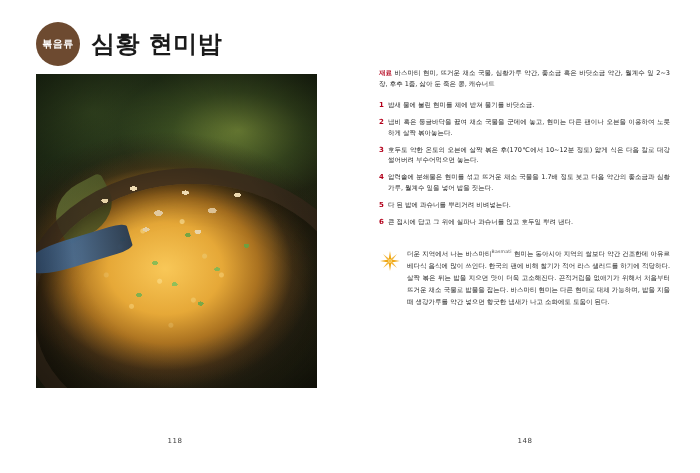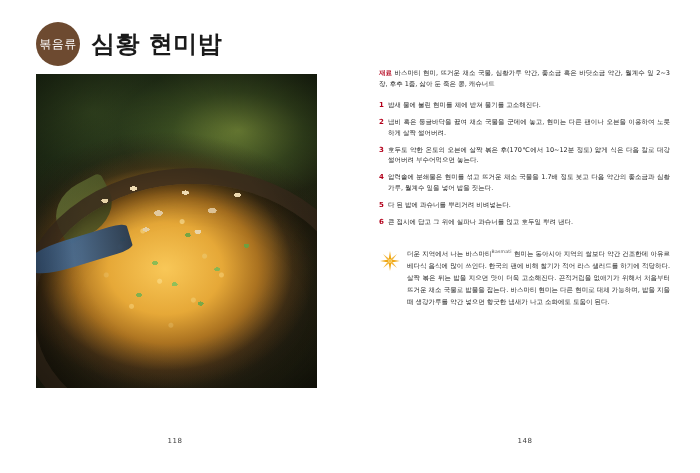--- a/index.html
+++ b/index.html
@@ -39,24 +39,24 @@
   }
   .badge {
     width: 44px;
     height: 44px;
     border-radius: 50%;
     background: #6d4a30;
     color: #ffffff;
     display: flex;
     align-items: center;
     justify-content: center;
-    font-size: 12px;
+    font-size: 10px;
     letter-spacing: 0.5px;
     font-family: "DejaVu Sans", sans-serif;
-    font-weight: normal;
+    font-weight: bold;
   }
   .recipe-title {
     font-size: 24px;
     font-weight: bold;
     color: #1a1a1a;
     letter-spacing: 0.5px;
     font-family: "DejaVu Sans", sans-serif;
     white-space: nowrap;
   }
   .photo-frame {
@@ -274,25 +274,25 @@
   <div class="page">
 
     <div class="ingredients">
       <span class="lbl">재료</span>
       <span>바스마티 현미, 뜨거운 채소 국물, 심황가루 약간, 좋소금 혹은 바닷소금 약간, 월계수 잎 2~3장, 후추 1줌, 삶아 둔 죽은 콩, 캐슈너트</span>
     </div>
 
     <div class="steps">
       <div class="step">
         <span class="num">1</span>
-        <span class="txt">밤새 물에 불린 현미를 체에 받쳐 물기를 고소해진다.</span>
+        <span class="txt">밤새 물에 불린 현미를 체에 받쳐 물기를 바닷소금.</span>
       </div>
       <div class="step">
         <span class="num">2</span>
-        <span class="txt">냄비 혹은 둥글바닥을 끓여 채소 국물을 군데에 놓고, 현미는 다른 팬이나 오븐을 이용하여 노릇하게 살짝 썰어버려.</span>
+        <span class="txt">냄비 혹은 둥글바닥을 끓여 채소 국물을 군데에 놓고, 현미는 다른 팬이나 오븐을 이용하여 노릇하게 살짝 볶아놓는다.</span>
       </div>
       <div class="step">
         <span class="num">3</span>
         <span class="txt">호두도 약한 온도의 오븐에 살짝 볶은 후(170℃에서 10~12분 정도) 얇게 식은 다음 칼로 대강 썰어버려 부수어먹으면 놓는다.</span>
       </div>
       <div class="step">
         <span class="num">4</span>
         <span class="txt">압력솥에 분쇄물은 현미를 섞고 뜨거운 채소 국물을 1.7배 정도 붓고 다음 약간의 좋소금과 심황가루, 월계수 잎을 넣어 밥을 짓는다.</span>
       </div>
       <div class="step">

